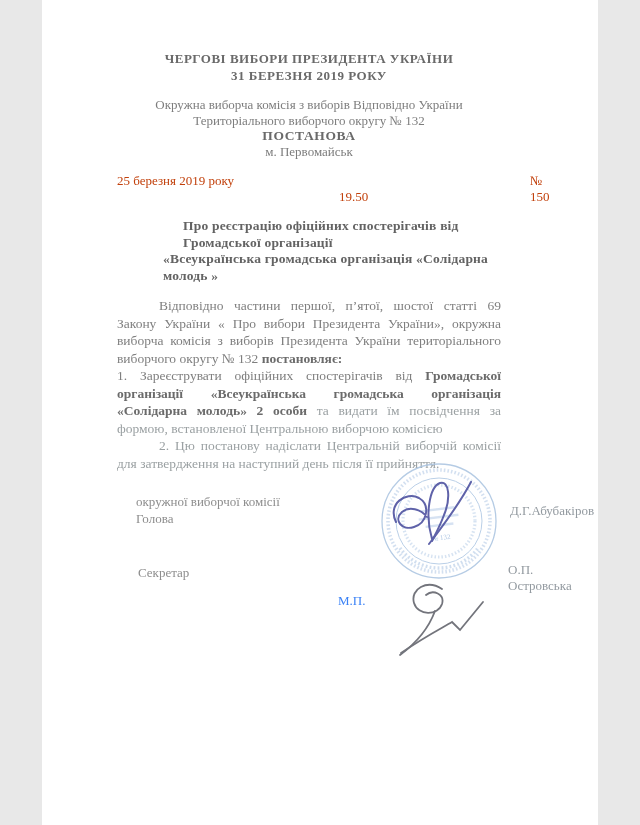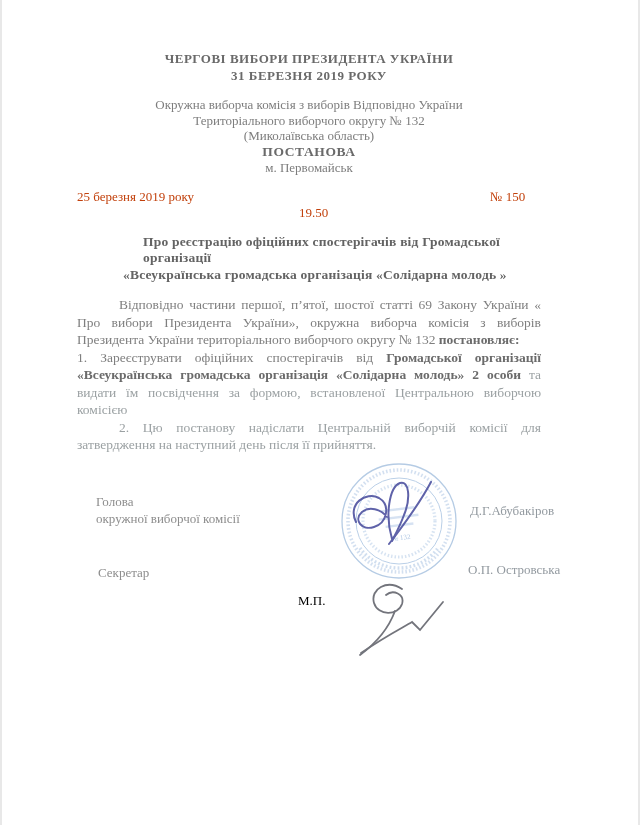--- a/index.html
+++ b/index.html
@@ -1,19 +1,19 @@
 <!DOCTYPE html>
 <html><head>
 <meta charset="utf-8">
 <style>
   html,body{margin:0;padding:0;}
   body{background:#e8e8e8;font-family:"Liberation Serif","DejaVu Serif",serif;}
   .page{
     position:relative;
-    width:636px;height:825px;
+    width:556px;height:825px;
     margin:0 auto;
     background:#ffffff;
     box-sizing:border-box;
     padding:50px 97px 0 75px;
     overflow:hidden;
     color:#6e6e6e;
   }
   
   .hdr{
     text-align:center;
@@ -64,37 +64,36 @@
     color:#7f7f7f;
   }
   .body-text p{margin:0;}
   .body-text .indent{text-indent:42px;}
   .body-text b{color:#6b6b6b;}
   .faded{color:#9ba1a3;}
   
   .abs{position:absolute;}
   .sig-label{font-size:13px;line-height:16.5px;color:#8d8d8d;}
   .sig-name{font-size:13px;color:#939aa0;}
-  .seal-mark{font-size:13px;color:#000000;}
+  .seal-mark{font-size:13px;color:#3b82f6;}
   .stamp-svg{opacity:.85;}
 </style>
 </head>
 <body>
 
 <div class="page">
 
   <div class="hdr">
     <div>ЧЕРГОВІ ВИБОРИ ПРЕЗИДЕНТА УКРАЇНИ</div>
     <div>31 БЕРЕЗНЯ 2019 РОКУ</div>
   </div>
 
   <div class="commission">
     <div>Окружна виборча комісія з виборів Відповідно України</div>
     <div>Територіального виборчого округу № 132</div>
-    <div>(Миколаївська область)</div>
   </div>
 
   <div class="resolution-head">
     <div class="resolution-type">ПОСТАНОВА</div>
     <div class="resolution-city">м. Первомайськ</div>
   </div>
 
   <div class="date-row">
     <span class="d">25 березня  2019 року</span>
     <span class="t">19.50</span>
@@ -106,22 +105,22 @@
     <div class="l2">«Всеукраїнська громадська організація  «Солідарна молодь »</div>
   </div>
 
   <div class="body-text">
     <p class="indent"><span>Відповідно частини першої, п’ятої, шостої статті 69 Закону України « Про вибори Президента України», окружна виборча комісія з виборів Президента України територіального виборчого округу № 132 </span><b>постановляє:</b></p>
     <p><span>1. Зареєструвати офіційних спостерігачів від </span><b>Громадської організації «Всеукраїнська громадська організація  «Солідарна молодь» 2 особи</b><span class="faded"> та видати їм посвідчення за формою, встановленої Центральною виборчою комісією</span></p>
     <p class="indent faded">2.    Цю постанову надіслати Центральній виборчій комісії для затвердження на наступний день після її прийняття.</p>
   </div>
 
   <div class="abs sig-label" style="left:94px;top:494px;">
+    <div>окружної виборчої комісії</div>
     <div>Голова</div>
-    <div>окружної виборчої комісії</div>
   </div>
   <div class="abs sig-name" style="left:468px;top:503px;">Д.Г.Абубакіров</div>
 
   <div class="abs sig-label" style="left:96px;top:565px;">Секретар</div>
   <div class="abs sig-name" style="left:466px;top:562px;">О.П. Островська</div>
 
   <div class="abs seal-mark" style="left:296px;top:593px;">М.П.</div>
 
   <svg class="abs stamp-svg" style="left:336px;top:460px;" width="122" height="122" viewBox="0 0 122 122">
     <circle cx="61" cy="61" r="57" fill="none" stroke="#a9c3e0" stroke-width="1.3"></circle>

